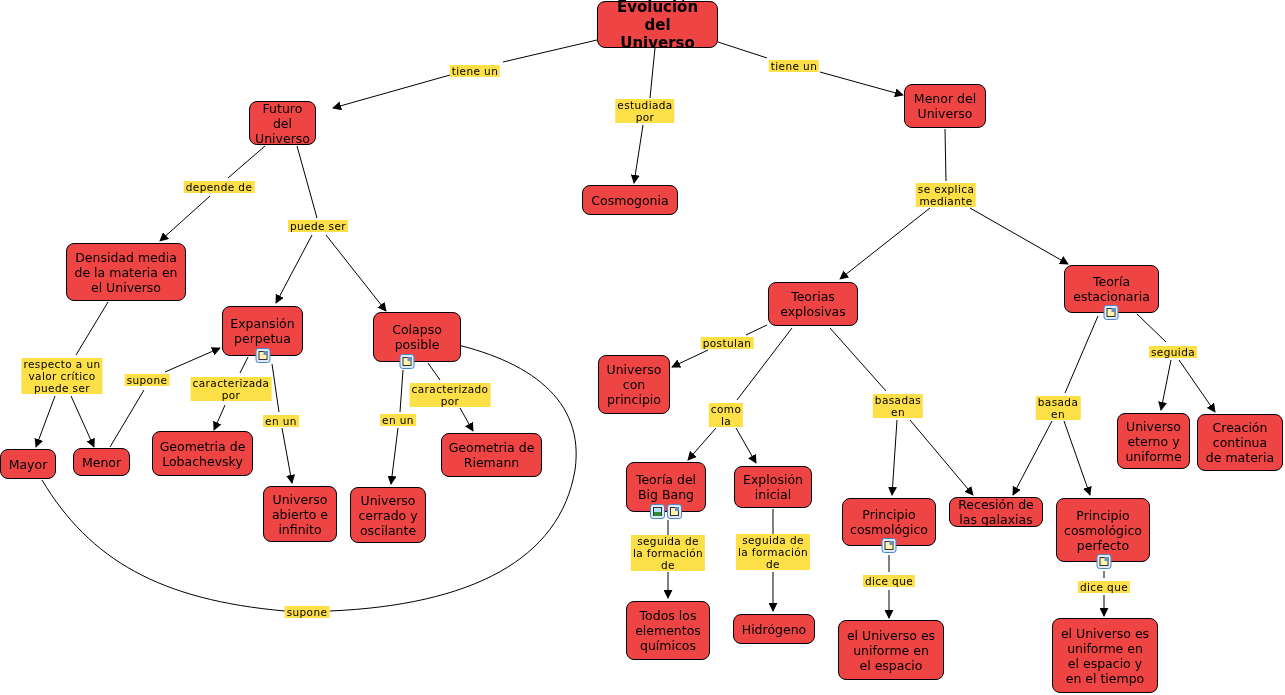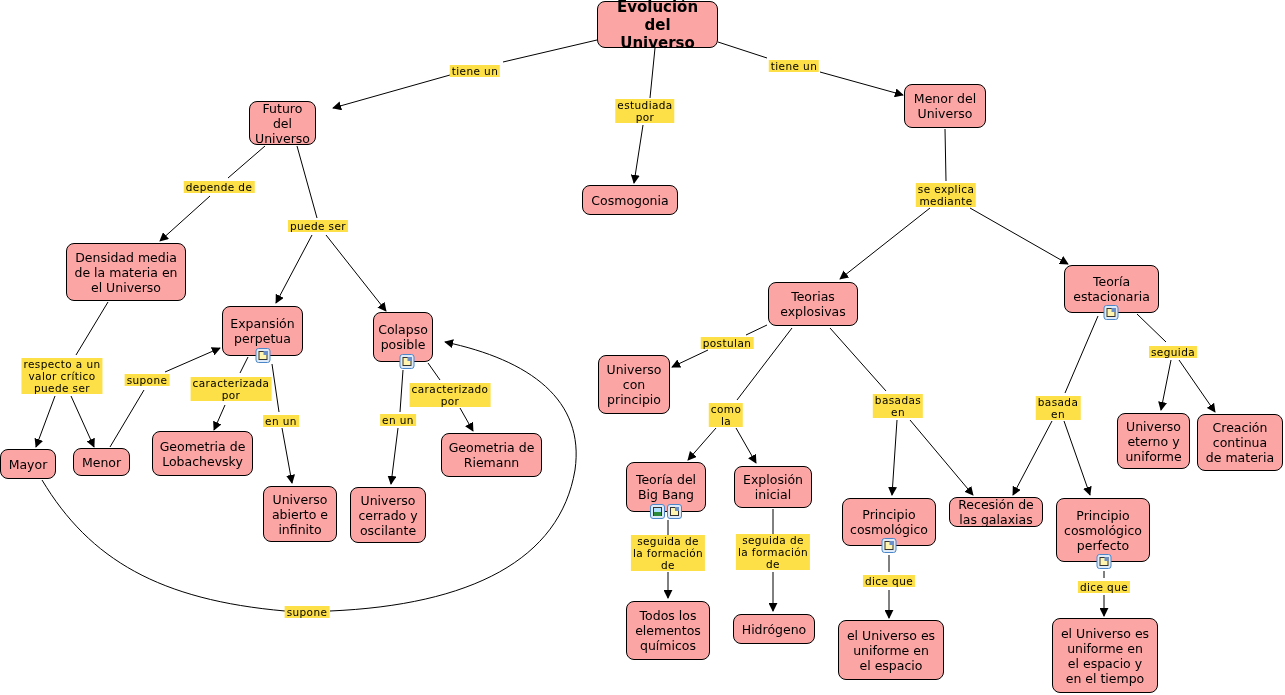--- a/index.html
+++ b/index.html
@@ -1,18 +1,18 @@
 <!DOCTYPE html>
 <html><head>
 <meta charset="utf-8">
 <style>
   html, body { margin:0; padding:0; background:#ffffff; }
   body { width:1285px; height:695px; position:relative; overflow:hidden; font-family:"DejaVu Sans", sans-serif; }
   #canvas { position:absolute; left:0; top:0; width:1285px; height:695px; }
-  .node { position:absolute; box-sizing:border-box; border:1px solid #000; border-radius:8px; background:#fca5a5;
+  .node { position:absolute; box-sizing:border-box; border:1px solid #000; border-radius:8px; background:#ef4444;
           display:flex; align-items:center; justify-content:center; text-align:center;
           font-size:12.5px; line-height:15px; color:#000; white-space:pre-line; padding:2px 4px; }
   .node.root { font-weight:bold; font-size:15px; line-height:18px; border-width:1.3px; }
   .label { position:absolute; font-size:10.5px; line-height:12px; text-align:center; white-space:pre-line;
            background:#fde047; color:#000; transform:translate(-50%,-50%); padding:0 2px; letter-spacing:0.4px; }
   .icons { position:absolute; display:flex; gap:2px; transform:translateX(-50%); }
   .ic { width:15px; height:15px; box-sizing:border-box; border:1px solid #4a86c8; border-radius:3px; background:#dfeaf8; position:relative; }
   .ic.doc::before { content:""; position:absolute; left:2px; top:2px; width:9px; height:9px; background:#fff5b0; border:1px solid #333; box-sizing:border-box; }
   .ic.doc::after { content:""; position:absolute; left:7px; top:2px; width:4px; height:4px; background:#6a8fc8; }
   .ic.img::before { content:""; position:absolute; left:2px; top:2px; width:9px; height:9px; background:#aee0ff; border:1px solid #333; box-sizing:border-box; }
@@ -109,21 +109,21 @@
 <div class="node" style="left:249px;top:101px;width:67px;height:44px;">Futuro del
 Universo</div>
 <div class="node" style="left:582px;top:185px;width:96px;height:30px;">Cosmogonia</div>
 <div class="node" style="left:904px;top:84px;width:82px;height:44px;">Menor del
 Universo</div>
 <div class="node" style="left:66px;top:243px;width:120px;height:58px;">Densidad media
 de la materia en
 el Universo</div>
 <div class="node" style="left:222px;top:306px;width:81px;height:50px;">Expansión
 perpetua</div>
-<div class="node" style="left:373px;top:312px;width:60px;height:50px;">Colapso
+<div class="node" style="left:373px;top:312px;width:88px;height:50px;">Colapso
 posible</div>
 <div class="node" style="left:0px;top:449px;width:56px;height:30px;">Mayor</div>
 <div class="node" style="left:73px;top:448px;width:57px;height:28px;">Menor</div>
 <div class="node" style="left:152px;top:431px;width:101px;height:45px;">Geometria de
 Lobachevsky</div>
 <div class="node" style="left:263px;top:486px;width:74px;height:56px;">Universo
 abierto e
 infinito</div>
 <div class="node" style="left:350px;top:487px;width:76px;height:56px;">Universo
 cerrado y

